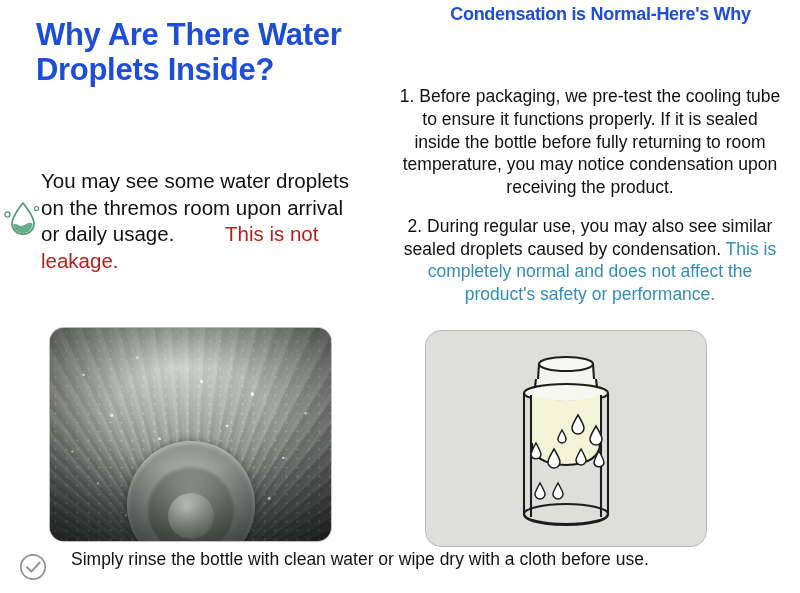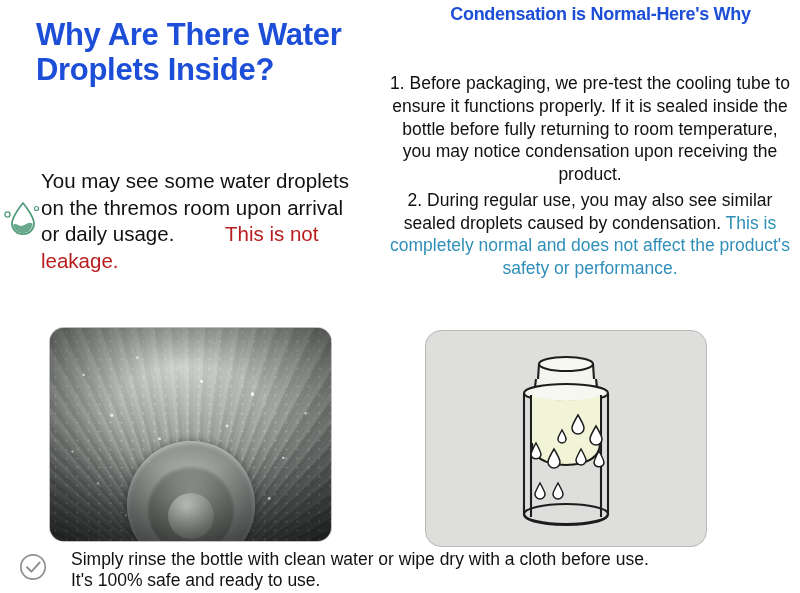--- a/index.html
+++ b/index.html
@@ -67,21 +67,21 @@
   #right-body {
     position: absolute;
     left: 383px;
     top: 69px;
     width: 414px;
     font-size: 17.5px;
     line-height: 1.30;
     text-align: center;
     color: #111111;
   }
-  #right-body p { margin: 3px; }
+  #right-body p { margin: 16px; }
 
   
   #photo-condensation {
     position: absolute;
     left: 50px;
     top: 328px;
     width: 281px;
     height: 213px;
     border-radius: 14px;
     overflow: hidden;
@@ -287,14 +287,13 @@
 
 <div id="check-icon">
   <svg viewBox="0 0 30 30" width="30" height="30" aria-hidden="true">
     <circle cx="15" cy="15" r="12.2" fill="none" stroke="#8d918d" stroke-width="1.7"></circle>
     <path d="M9 15.2 L13.4 19.6 L21.6 10.6" fill="none" stroke="#8d918d" stroke-width="2.0" stroke-linecap="round" stroke-linejoin="round"></path>
   </svg>
 </div>
 
 <div id="footer-note">
   <span>Simply rinse the bottle with clean water or wipe dry with a cloth before use.</span><br>
-  <span>It's 100% safe and ready to use.</span>
 </div>
 
 </body></html>

